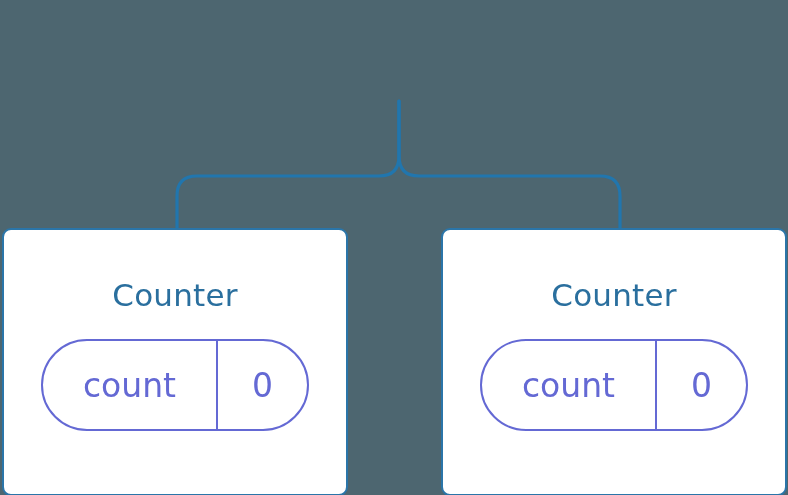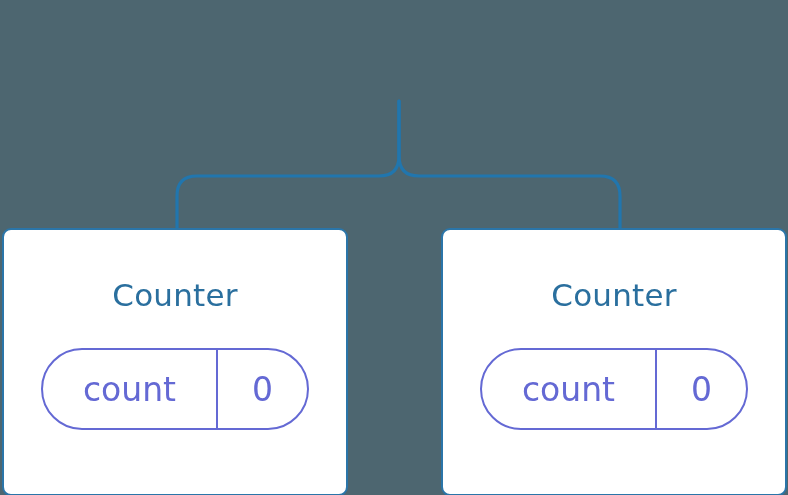--- a/index.html
+++ b/index.html
@@ -50,35 +50,34 @@
     letter-spacing: 0.2px;
     line-height: 1;
   }
   
   .component-node {
     top: 228px;
     height: 268px;
     display: flex;
     flex-direction: column;
     align-items: center;
-    gap: 9px;
   }
   #node-counter-0 { left: 2px;   width: 346px; }
   #node-counter-1 { left: 441px; width: 346px; }
   .component-node .node-title {
     color: #2a6f9e;
     font-size: 31px;
     letter-spacing: 0.2px;
     line-height: 1;
     margin-top: 50px;
   }
   
   .state-pill {
     margin-top: 28px;
-    height: 82px;
+    height: 92px;
     width: 268px;
     border: 2px solid #6469d4;
     border-radius: 49px;
     box-sizing: border-box;
     display: flex;
     align-items: stretch;
     background: #ffffff;
   }
   .state-pill .pill-key {
     flex: 0 0 175px;

